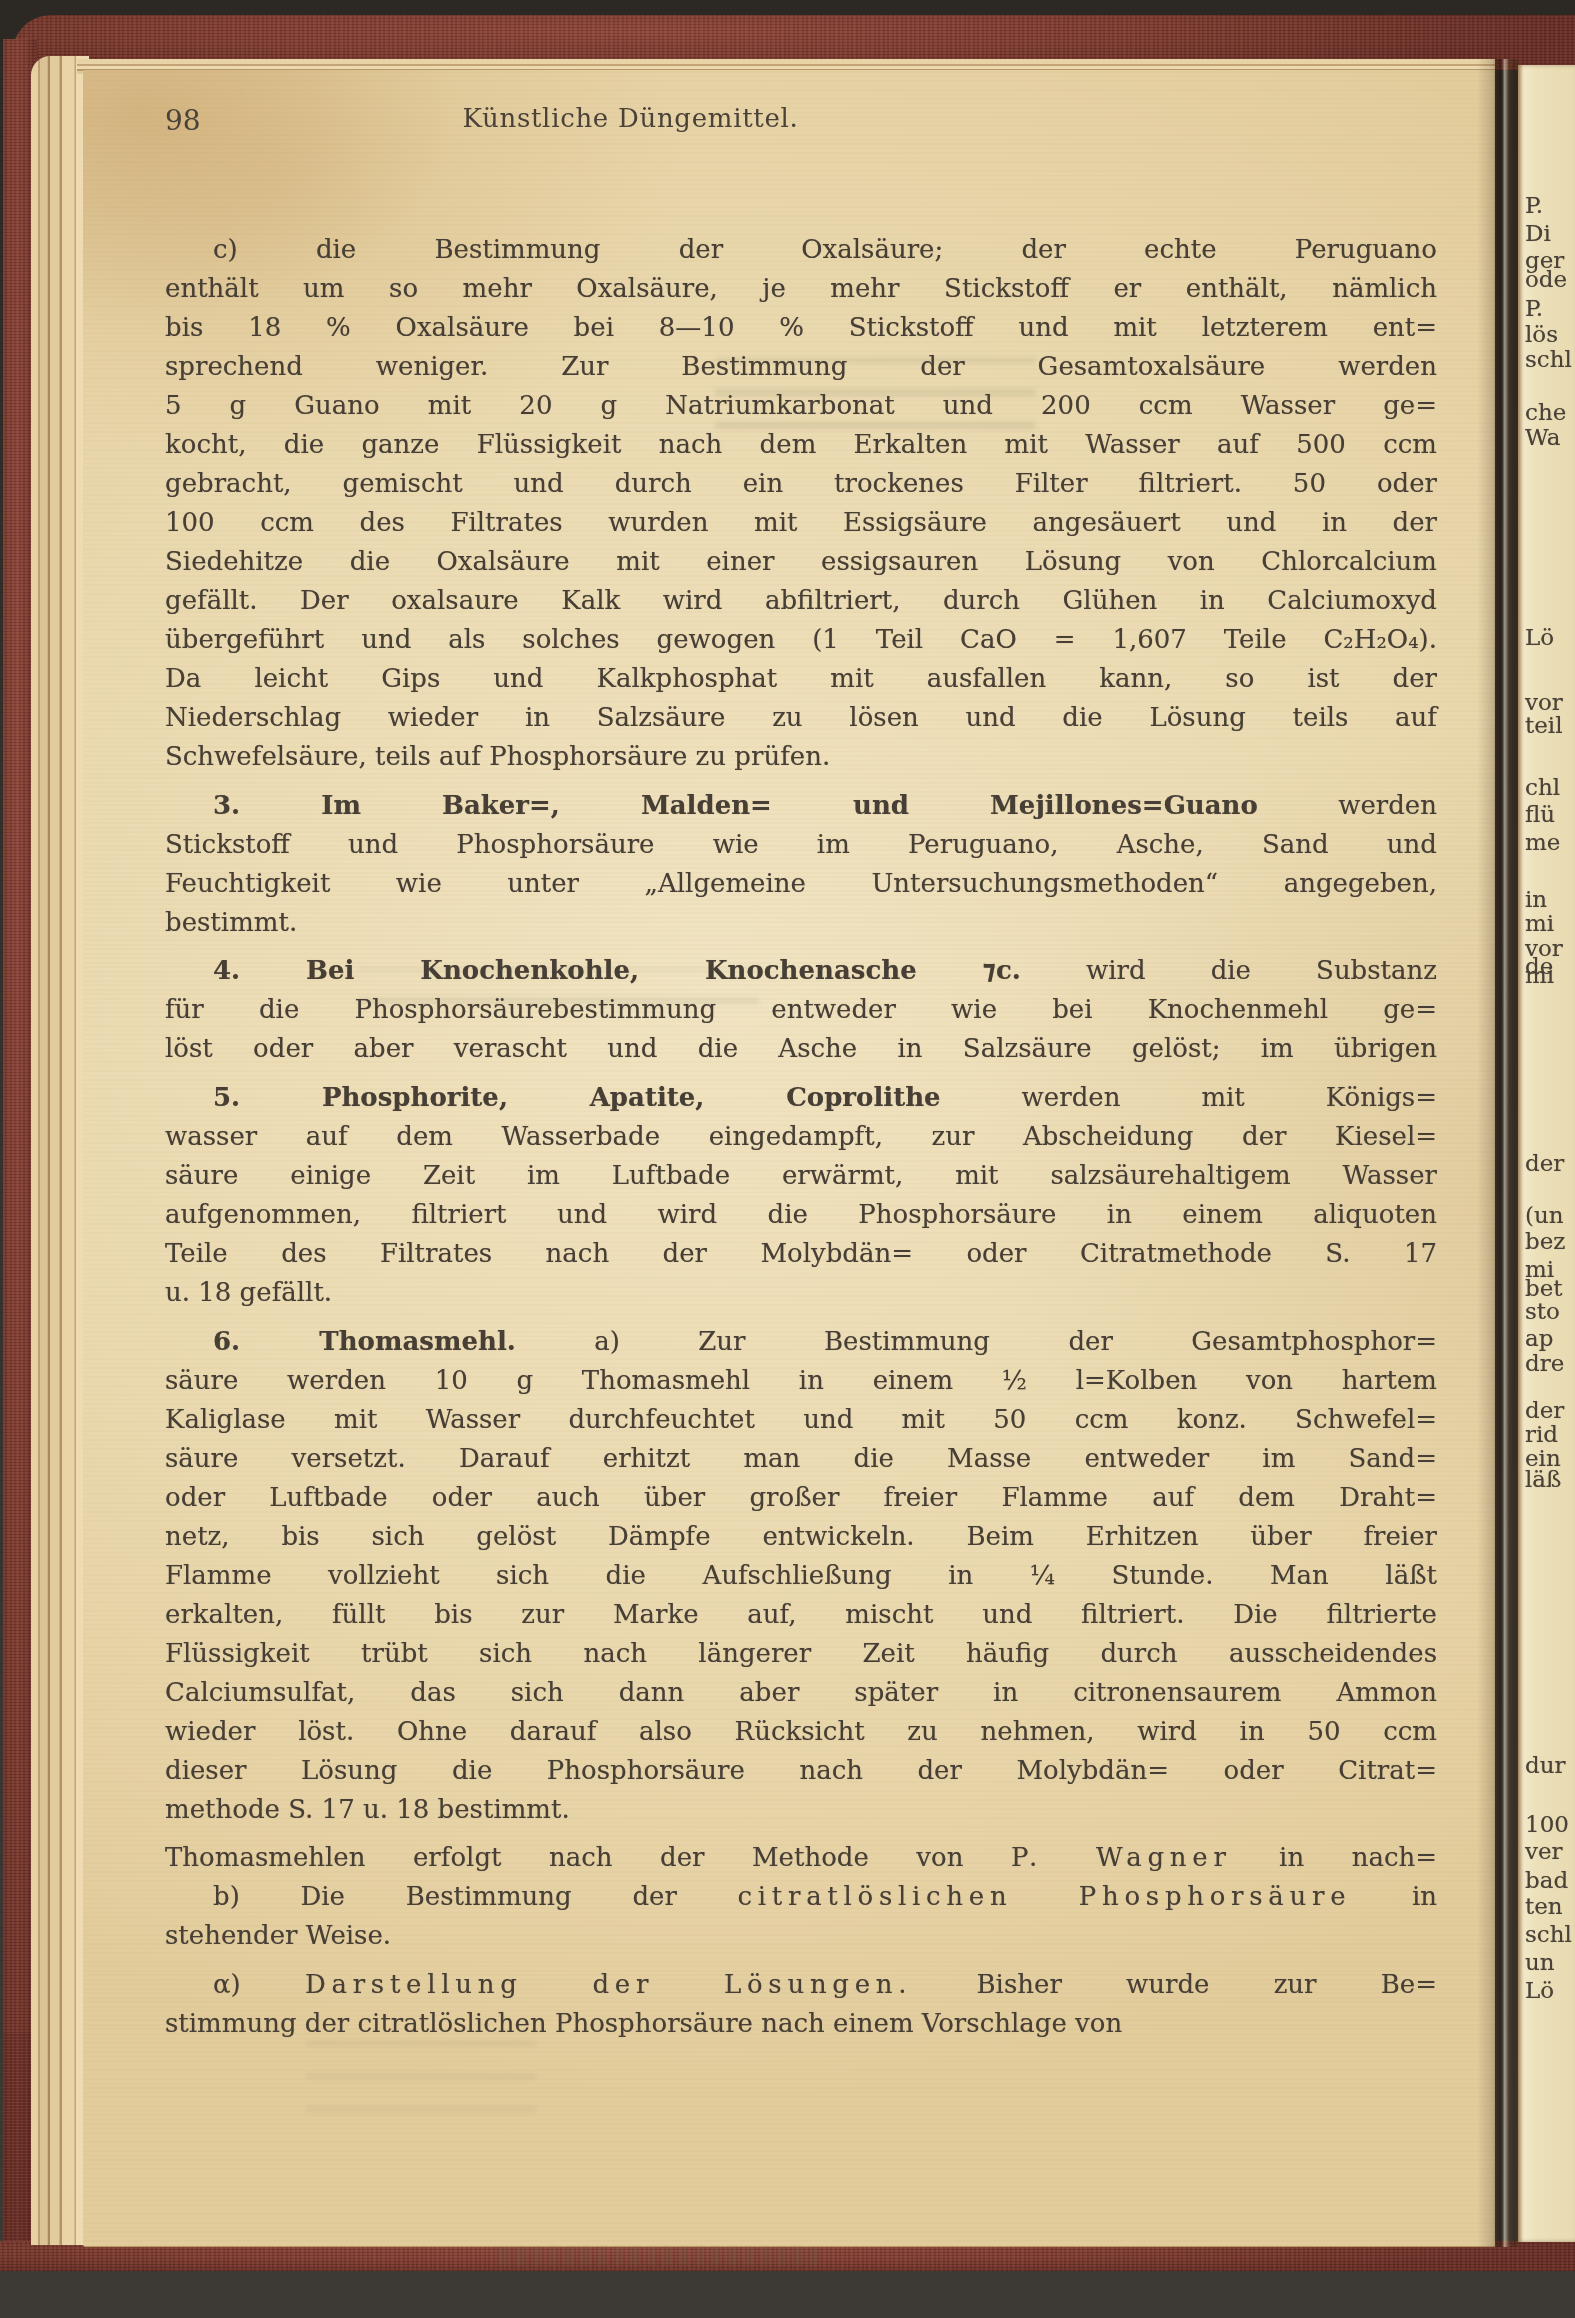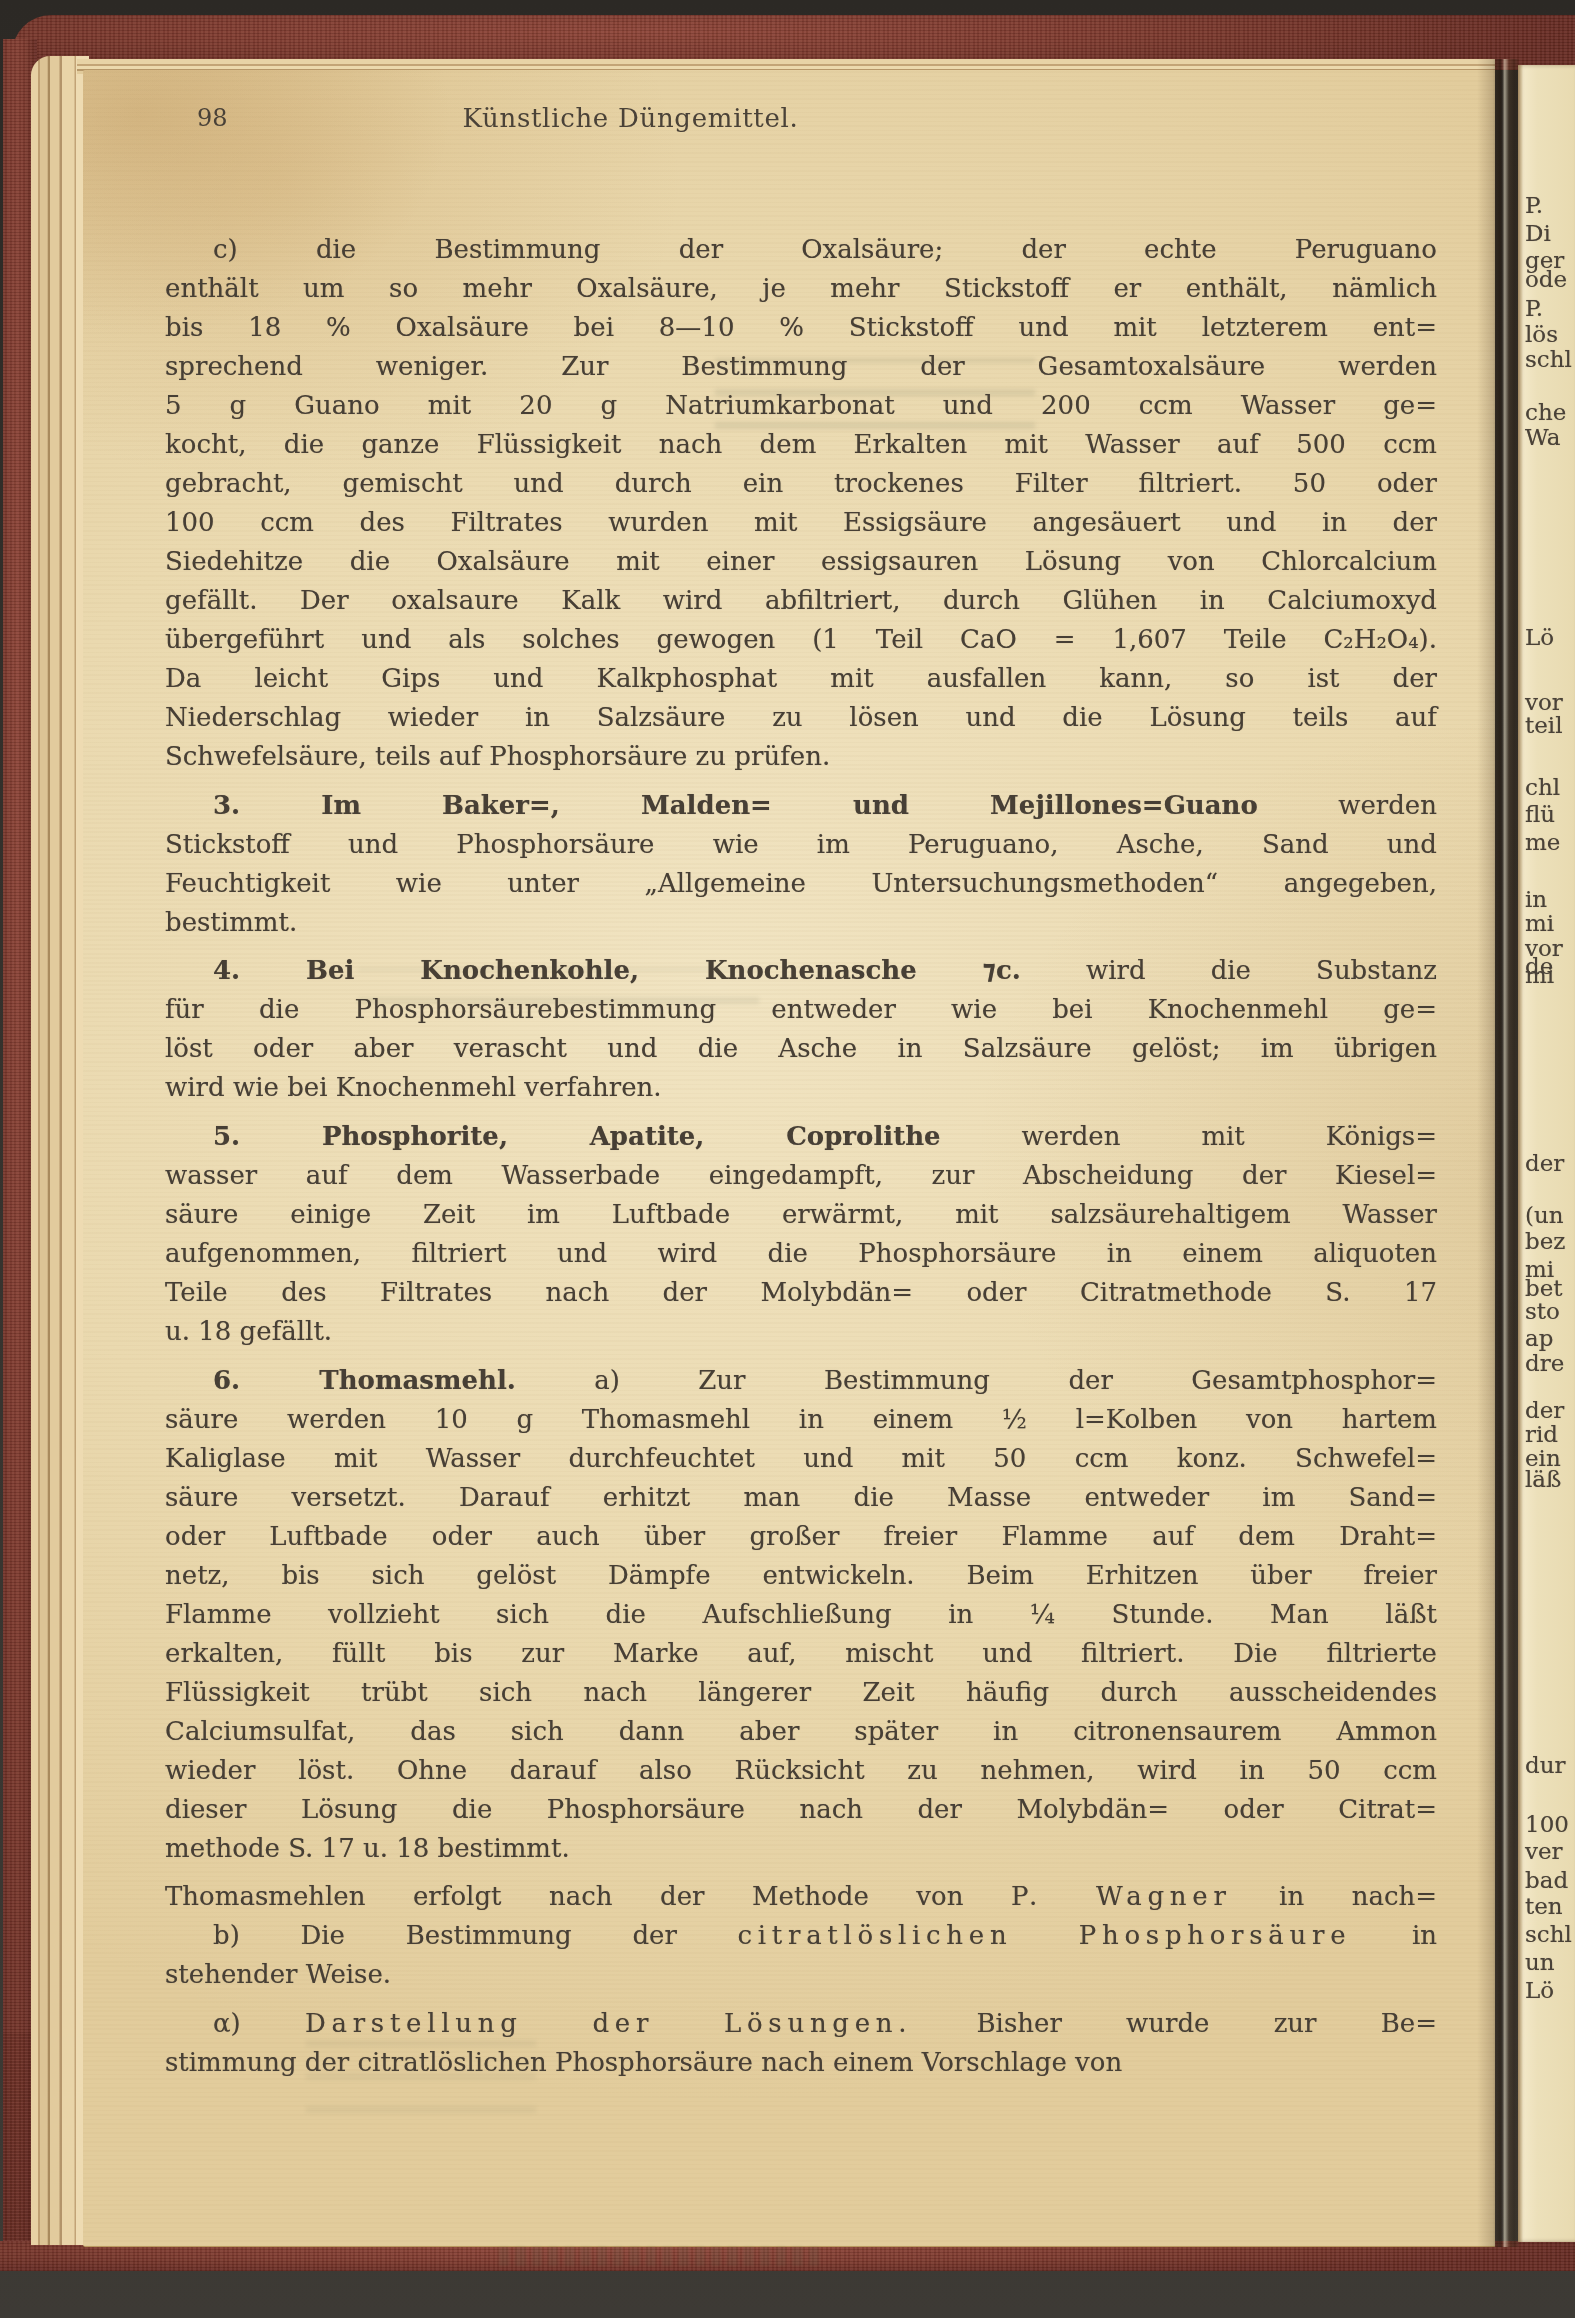--- a/index.html
+++ b/index.html
@@ -65,21 +65,21 @@
   }
   #right-page{
     position:absolute;left:1518px;top:65px;width:58px;height:2177px;
     background:linear-gradient(90deg,#cdb07e 0,#f3e8c8 5.2px,#ece0ba 19.3px,#e8dab0 100%);
     box-shadow:inset 2.2px 0 4.5px rgba(60,40,20,.35);
   }
   #frags{position:absolute;left:1525px;top:0;width:51px;height:2319px;}
   .frag{position:absolute;left:0;font-size:23px;color:#4a4238;white-space:nowrap;
     text-shadow:0 0 0.7px rgba(74,66,56,.5);}
   
-  #page-number{position:absolute;left:165px;top:104px;font-size:24px;color:#4a4238;margin-left:32px;}
+  #page-number{position:absolute;left:165px;top:104px;font-size:28px;color:#4a4238;}
   #running-header{position:absolute;left:378px;top:103px;width:505px;text-align:center;
     font-size:26px;color:#4a4238;letter-spacing:0.7px;}
   #body-text{position:absolute;left:165px;top:230px;width:1272px;color:#473f35;
     font-size:26px;line-height:39px;text-shadow:0 0 0.7px rgba(71,63,53,.45);}
   .para{margin:0 0 9.7px 0;}
   .line{text-align:justify;text-align-last:justify;white-space:normal;}
   .line.first{text-indent:48px;}
   .line.last{text-align-last:left;}
   .bold{font-weight:bold;}
   .sperr{letter-spacing:.22em;}
@@ -124,21 +124,20 @@
       <div class="para">
         <div class="line first"><span class="bold">3. Im Baker=, Malden= und Mejillones=Guano</span><span> werden</span></div>
         <div class="line"><span>Stickstoff und Phosphorsäure wie im Peruguano, Asche, Sand und</span></div>
         <div class="line"><span>Feuchtigkeit wie unter „Allgemeine Untersuchungsmethoden“ angegeben,</span></div>
         <div class="line last"><span>bestimmt.</span></div>
       </div>
       <div class="para">
         <div class="line first"><span class="bold">4. Bei Knochenkohle, Knochenasche ⁊c.</span><span> wird die Substanz</span></div>
         <div class="line"><span>für die Phosphorsäurebestimmung entweder wie bei Knochenmehl ge=</span></div>
         <div class="line"><span>löst oder aber verascht und die Asche in Salzsäure gelöst; im übrigen</span></div>
-        <div class="line last"><span>wird wie bei Knochenmehl verfahren.</span></div>
       </div>
       <div class="para">
         <div class="line first"><span class="bold">5. Phosphorite, Apatite, Coprolithe</span><span> werden mit Königs=</span></div>
         <div class="line"><span>wasser auf dem Wasserbade eingedampft, zur Abscheidung der Kiesel=</span></div>
         <div class="line"><span>säure einige Zeit im Luftbade erwärmt, mit salzsäurehaltigem Wasser</span></div>
         <div class="line"><span>aufgenommen, filtriert und wird die Phosphorsäure in einem aliquoten</span></div>
         <div class="line"><span>Teile des Filtrates nach der Molybdän= oder Citratmethode S. 17</span></div>
         <div class="line last"><span>u. 18 gefällt.</span></div>
       </div>
       <div class="para">

